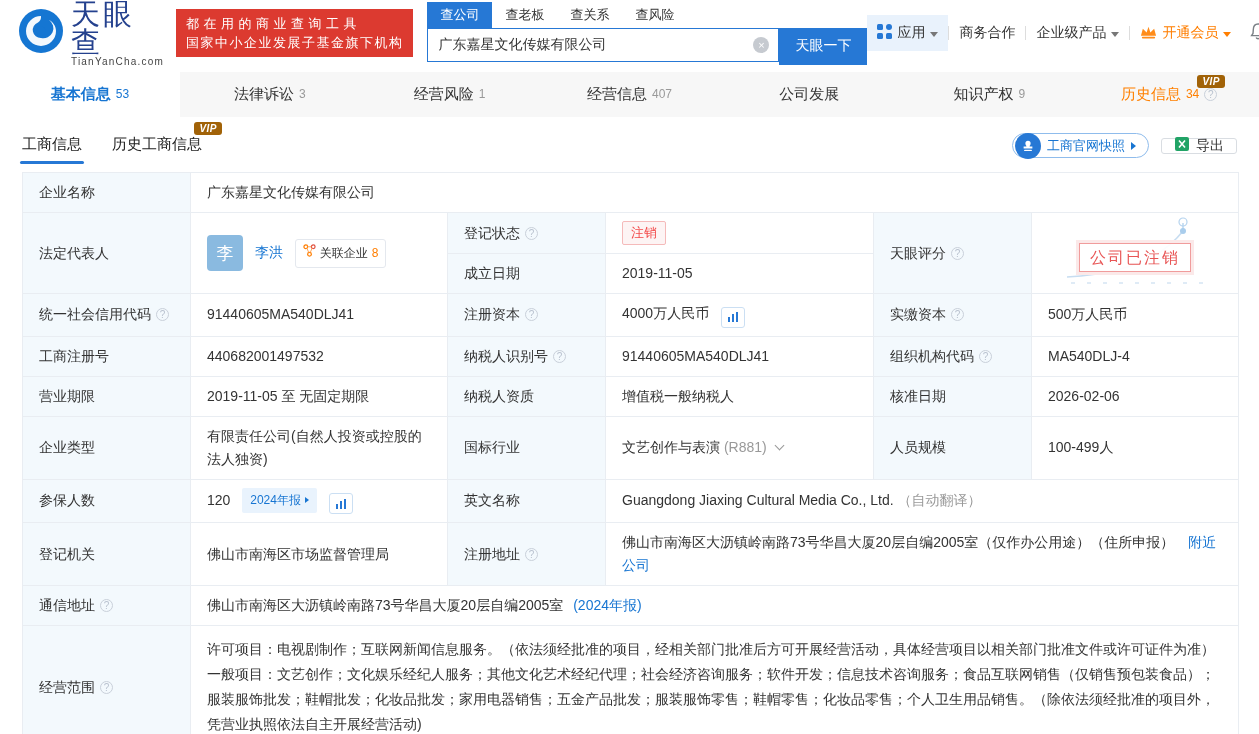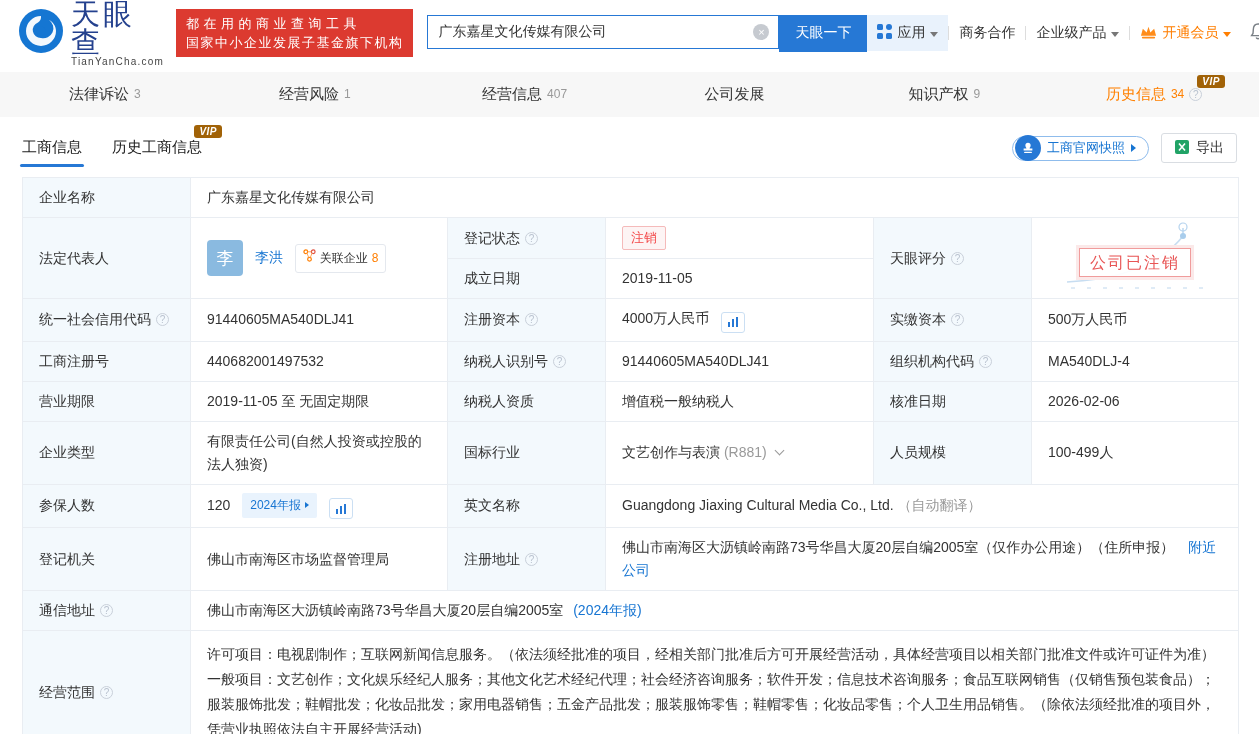--- a/index.html
+++ b/index.html
@@ -49,21 +49,21 @@
 
   
   .subtab-row { display:flex; align-items:center; padding:16px 22px 4px; }
   .subtab { margin-right:30px; font-size:15px; color:#222; position:relative; padding-bottom:10px; cursor:pointer; }
   .subtab.active::after { content:""; position:absolute; left:-2px; right:-2px; bottom:0; height:3px; background:#2678d5; border-radius:2px; }
   .subtab-vip { position:absolute; top:-13px; right:-20px; }
   .head-actions { margin-left:auto; display:flex; gap:12px; align-items:center; padding-bottom:8px; }
   .btn-snapshot { display:flex; align-items:center; height:25px; border:1px solid #8fbcec; border-radius:16px; color:#1775d2; font-size:13px; padding:0 12px 0 2px; background:#fff; cursor:pointer; gap:6px; }
   .snap-ic { width:26px; height:26px; background:#2678d5; border-radius:50%; display:flex; align-items:center; justify-content:center; }
   .tri-r { width:0; height:0; border-top:4px solid transparent; border-bottom:4px solid transparent; border-left:5px solid #1775d2; }
-  .btn-export { display:flex; align-items:center; height:30px; border:1px solid #d9dde2; border-radius:3px; padding:0 12px; font-size:14px; color:#333; background:#fff; cursor:pointer; gap:6px; }
+  .btn-export { display:flex; align-items:center; height:16px; border:1px solid #d9dde2; border-radius:3px; padding:0 12px; font-size:14px; color:#333; background:#fff; cursor:pointer; gap:6px; }
 
   
   .info-table { width:1216px; margin:2px 0 0 22px; border-collapse:collapse; table-layout:fixed; }
   .info-table td { border:1px solid #e9edf2; padding:8px 16px; font-size:14px; line-height:23px; vertical-align:middle; word-break:break-all; }
   td.lbl { background:#f3f9fd; }
   .link { color:#1775d2; cursor:pointer; }
   .gray { color:#999; }
   .avatar { width:36px; height:36px; background:#8abae0; color:#fff; border-radius:4px; display:inline-flex; align-items:center; justify-content:center; font-size:17px; vertical-align:middle; cursor:pointer; }
   .rep-name { color:#1775d2; margin:0 8px; cursor:pointer; }
   .rel-badge { display:inline-flex; align-items:center; border:1px solid #e4e8ee; border-radius:3px; padding:2px 7px; font-size:12px; gap:4px; background:#fff; vertical-align:middle; cursor:pointer; }
@@ -94,20 +94,26 @@
       <div class="logo-en">TianYanCha.com</div>
     </span>
   </div>
 
   <div class="slogan">
     <div class="l1">都在用的商业查询工具</div>
     <div class="l2">国家中小企业发展子基金旗下机构</div>
   </div>
 
   <div class="search">
+    <div class="search-tabs">
+      <span class="search-tab active">查公司</span>
+      <span class="search-tab">查老板</span>
+      <span class="search-tab">查关系</span>
+      <span class="search-tab">查风险</span>
+    </div>
     <div class="search-row">
       <div class="search-input-wrap">
         <input value="广东嘉星文化传媒有限公司" style="">
         <span class="clear-btn">×</span>
       </div>
       <button class="search-btn">天眼一下</button>
     </div>
   </div>
 
   <div class="hnav">
@@ -146,20 +152,24 @@
         <path d="M9 2 C5.8 2 4.4 4.8 4.3 7.6 L4 11.5 L2.6 13.6 H15.4 L14 11.5 L13.7 7.6 C13.6 4.8 12.2 2 9 2 Z" fill="none" stroke="#7a8086" stroke-width="1.4"></path>
         <path d="M7.2 15.5 a1.9 1.9 0 0 0 3.6 0" fill="none" stroke="#7a8086" stroke-width="1.4"></path>
       </svg>
       
     </span>
 
   </div>
 </div>
 
 <div class="main-tabs">
+  <div class="main-tab active">
+    <span>基本信息</span>
+    <span class="cnt">53</span>
+  </div>
   <div class="main-tab">
     <span>法律诉讼</span>
     <span class="cnt">3</span>
   </div>
   <div class="main-tab">
     <span>经营风险</span>
     <span class="cnt">1</span>
   </div>
   <div class="main-tab">
     <span>经营信息</span>

